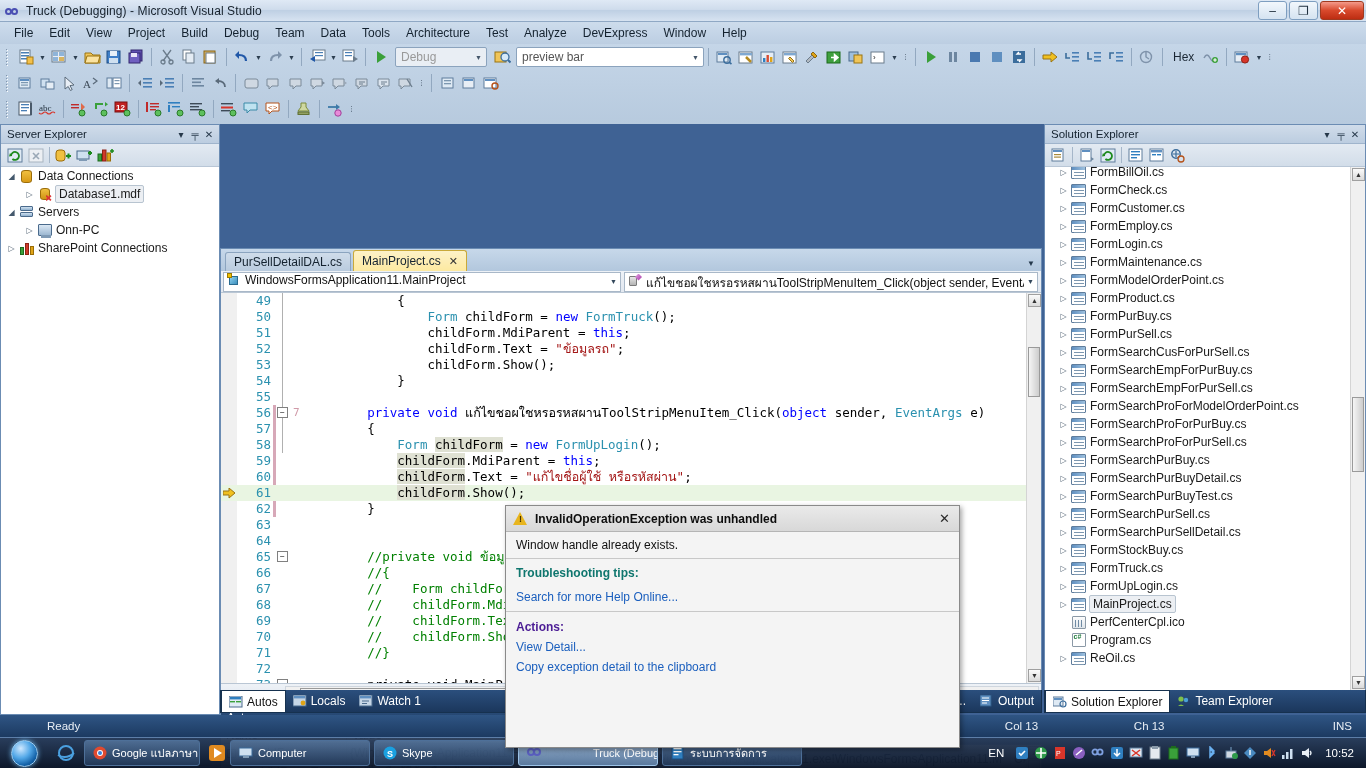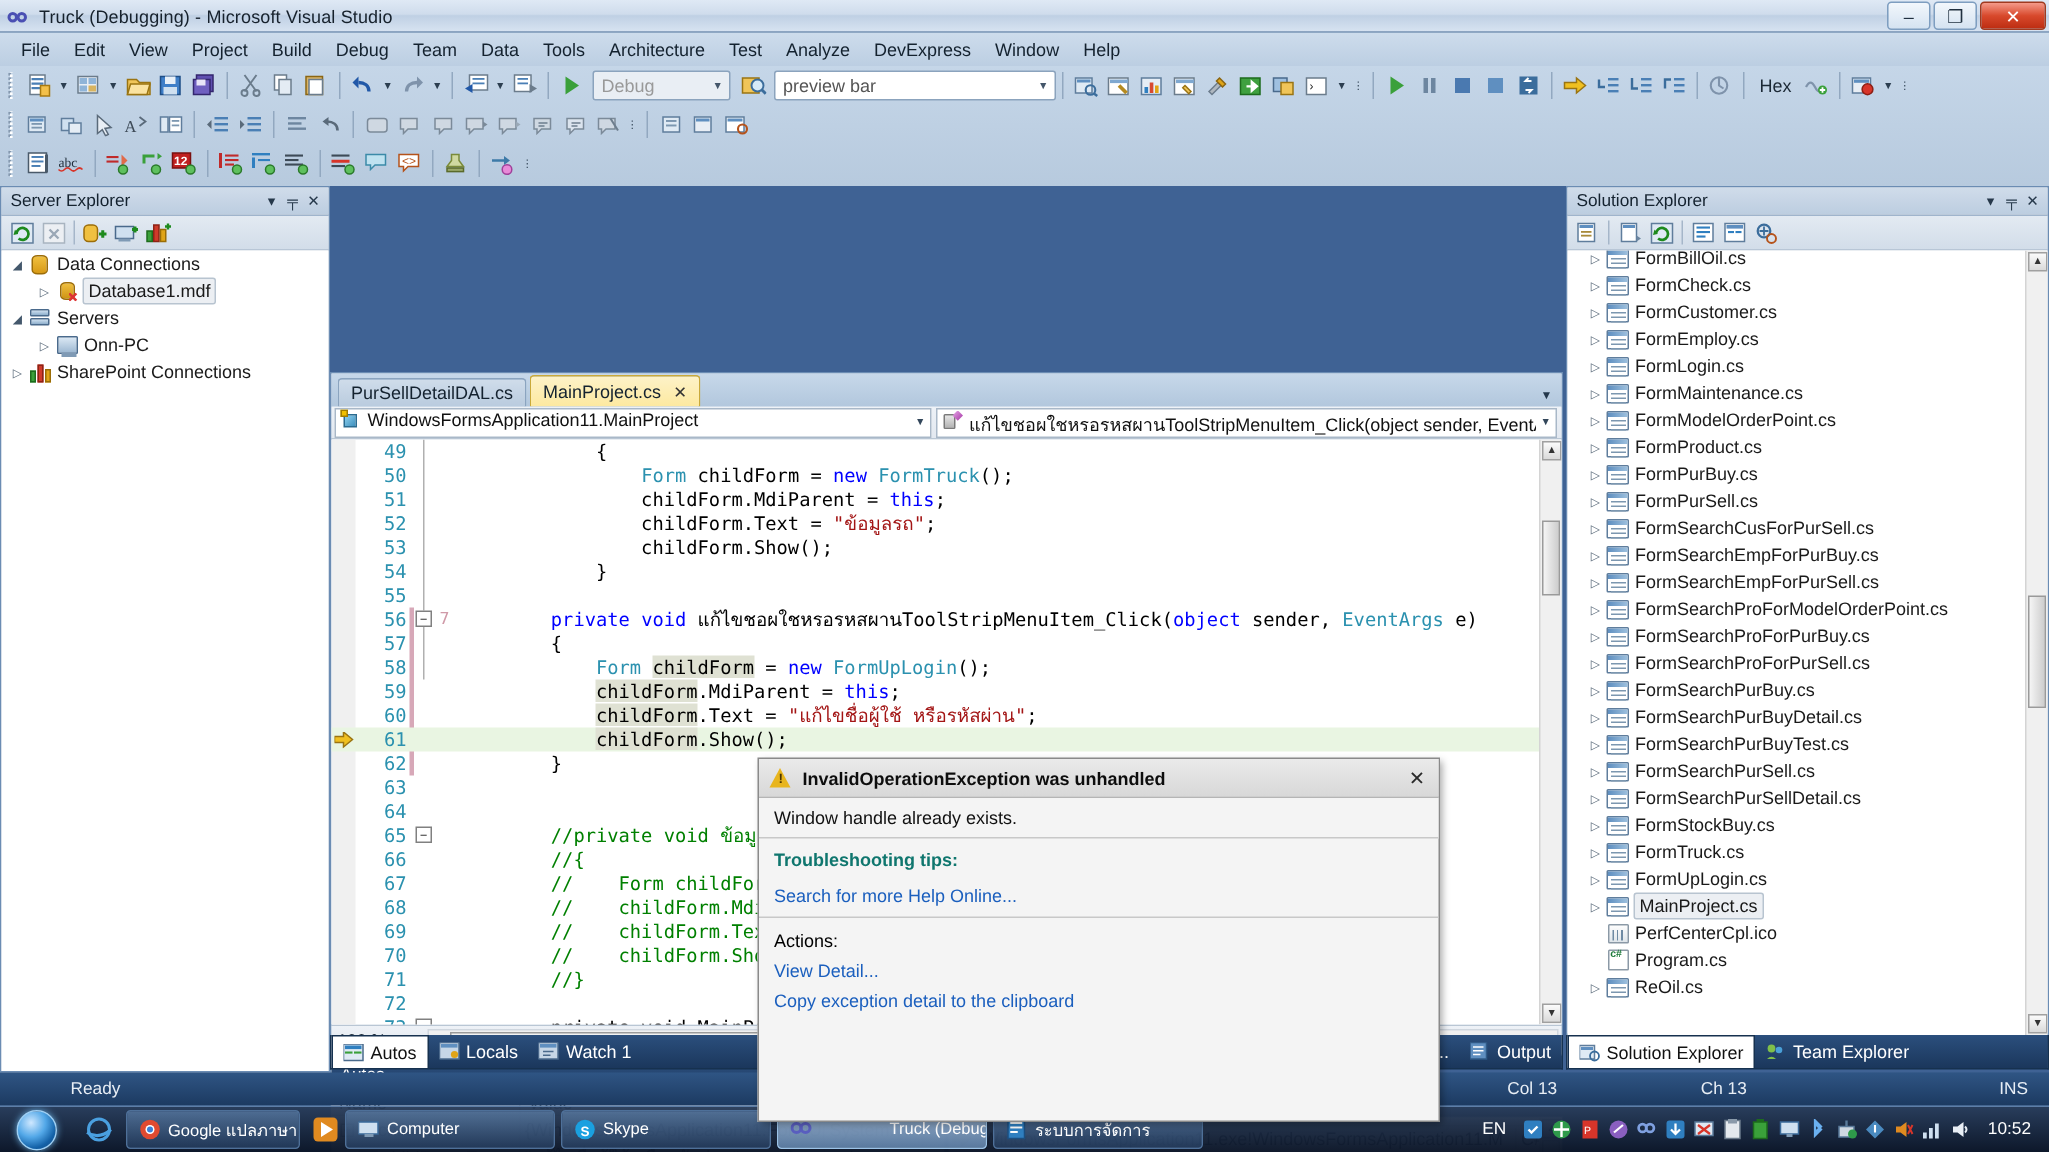--- a/index.html
+++ b/index.html
@@ -1413,21 +1413,21 @@
         <span class="exc-title">InvalidOperationException was unhandled</span>
         <span class="exc-x">✕</span>
       </div>
       <div class="exc-msg">Window handle already exists.</div>
       <div class="exc-sec">Troubleshooting tips:</div>
       <div class="exc-foot-link">
         <span class="exc-link">Search for more Help Online...</span>
       </div>
       <div class="exc-div"></div>
       <div class="exc-actions">
-        <div class="row" style="font-weight:normal;color:#000000">Actions:</div>
+        <div class="row" style="font-weight:bold;color:#4c1d95">Actions:</div>
         <div class="row"><span class="exc-link">View Detail...</span></div>
         <div class="row"><span class="exc-link">Copy exception detail to the clipboard</span></div>
       </div>
     </div>
 
   </div>
 
   <div class="statusbar">
     <div class="sb">Ready</div>
     <div style="flex:1"></div>

